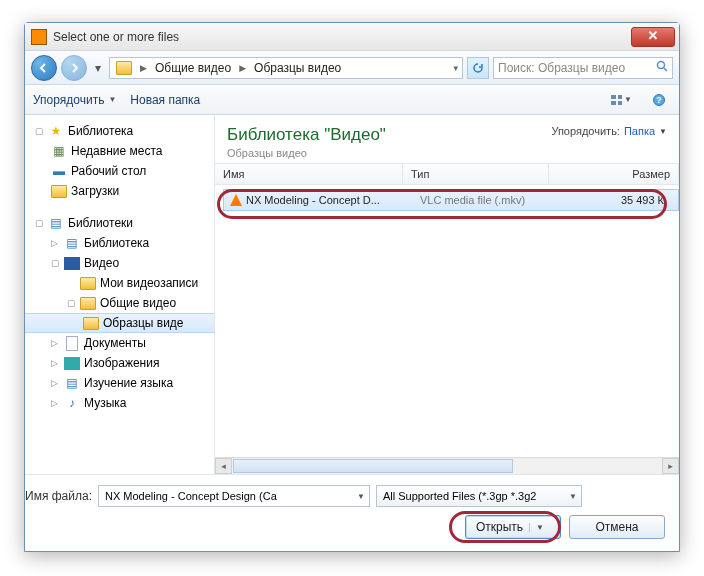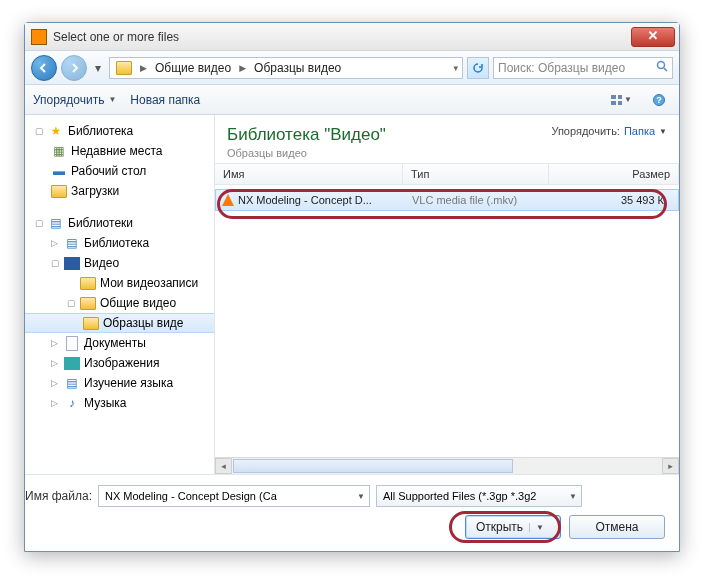--- a/index.html
+++ b/index.html
@@ -196,21 +196,21 @@
   .c-name { width: 188px }
   .c-type { width: 146px }
   .c-size { flex: 1; text-align: right; padding-right: 18px;}
   .row {
     display: flex;
     height: 22px;
     align-items: center;
     font-size: 11px;
     background: linear-gradient(#e9f3fe,#d6e9fb);
     border: 1px solid #a8cdf0;
-    margin: 4px 0 0 0;
+    margin: 4px 0 0 8px;
   }
   .row .r-name { width: 188px; padding-left: 6px; display:flex;align-items:center;gap:4px; color:#222; overflow:hidden;}
   .row .r-type { width: 146px; color: #777; padding-left: 8px;}
   .row .r-size { flex:1; text-align: right; padding-right: 14px; color:#222;}
   .row .vlc-ic {
     width: 0; height: 0;
     border-left: 6px solid transparent;
     border-right: 6px solid transparent;
     border-bottom: 12px solid #ff7a00;
     display: inline-block;

